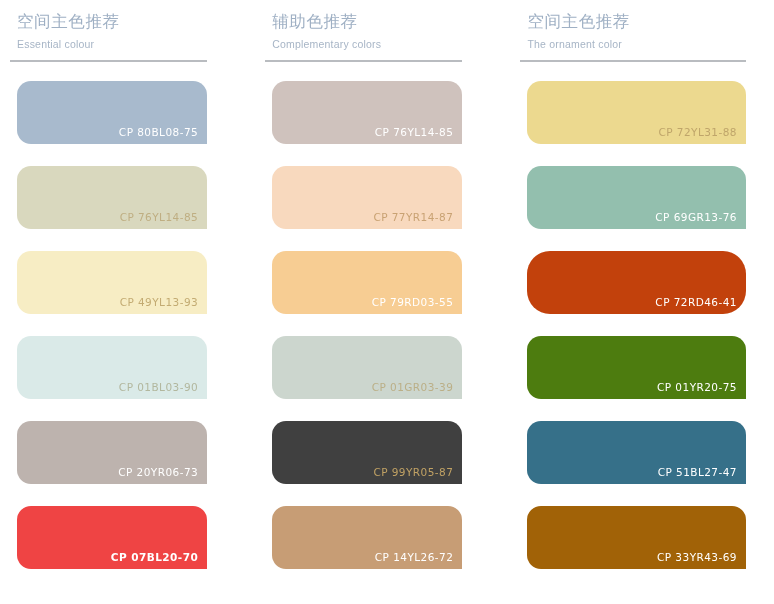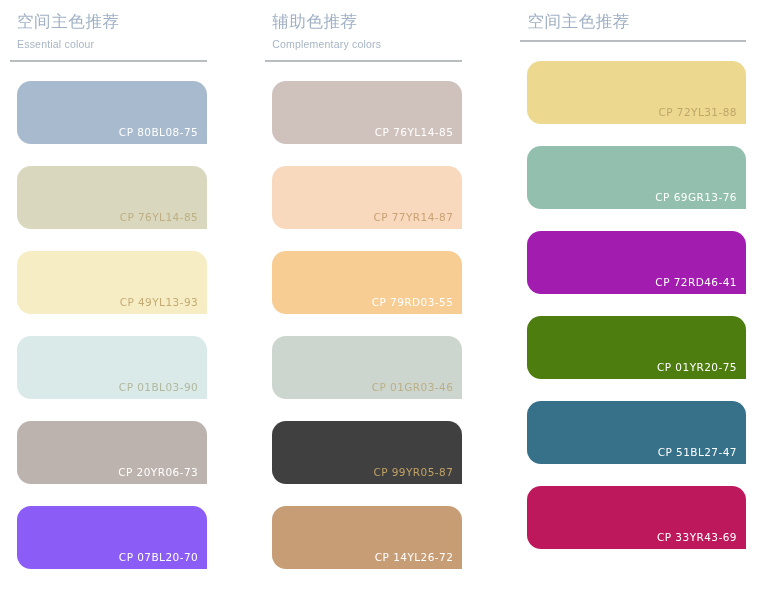--- a/index.html
+++ b/index.html
@@ -109,21 +109,21 @@
         </div>
         <div class="swatch" style="background: rgb(247, 237, 196);">
           <span class="swatch-code" style="color: rgb(195, 171, 114);">CP 49YL13-93</span>
         </div>
         <div class="swatch" style="background: rgb(218, 234, 232);">
           <span class="swatch-code" style="color: rgb(178, 183, 158);">CP 01BL03-90</span>
         </div>
         <div class="swatch" style="background: rgb(189, 179, 174);">
           <span class="swatch-code" style="color: rgb(255, 255, 255);">CP 20YR06-73</span>
         </div>
-        <div class="swatch" style="background: #8b5cf6;">
+        <div class="swatch" style="background: #ef4444; font-weight: bold;">
           <span class="swatch-code" style="color: rgb(255, 255, 255);">CP 07BL20-70</span>
         </div>
       </div>
     </div>
 
     <div class="column col-2">
       <div class="col-header">
         <div class="col-title" style="color: rgb(159, 176, 196);">辅助色推荐</div>
         <div class="col-subtitle" style="color: rgb(167, 181, 198);">Complementary colors</div>
       </div>
@@ -132,52 +132,53 @@
         <div class="swatch" style="background: rgb(207, 194, 189);">
           <span class="swatch-code" style="color: rgb(255, 255, 255);">CP 76YL14-85</span>
         </div>
         <div class="swatch" style="background: rgb(248, 217, 190);">
           <span class="swatch-code" style="color: rgb(201, 162, 115);">CP 77YR14-87</span>
         </div>
         <div class="swatch" style="background: rgb(247, 205, 147);">
           <span class="swatch-code" style="color: rgb(255, 255, 255);">CP 79RD03-55</span>
         </div>
         <div class="swatch" style="background: rgb(204, 214, 206);">
-          <span class="swatch-code" style="color: rgb(187, 175, 135);">CP 01GR03-46</span>
+          <span class="swatch-code" style="color: rgb(187, 175, 135);">CP 01GR03-39</span>
         </div>
         <div class="swatch" style="background: #404040;">
           <span class="swatch-code" style="color: rgb(193, 162, 100);">CP 99YR05-87</span>
         </div>
         <div class="swatch" style="background: rgb(199, 157, 117);">
           <span class="swatch-code" style="color: rgb(255, 255, 255); margin-left: 9px;">CP 14YL26-72</span>
         </div>
       </div>
     </div>
 
     <div class="column col-3">
       <div class="col-header">
         <div class="col-title" style="color: rgb(159, 176, 196);">空间主色推荐</div>
+        <div class="col-subtitle" style="color: rgb(167, 181, 198);">The ornament color</div>
       </div>
       <div class="col-divider" style="background: rgb(185, 188, 192);"></div>
       <div class="swatches">
         <div class="swatch" style="background: rgb(236, 217, 143);">
           <span class="swatch-code" style="color: rgb(191, 165, 106);">CP 72YL31-88</span>
         </div>
         <div class="swatch" style="background: rgb(147, 191, 174);">
           <span class="swatch-code" style="color: rgb(255, 255, 255);">CP 69GR13-76</span>
         </div>
-        <div class="swatch" style="background: #a21caf;">
+        <div class="swatch" style="background: #c2410c; border-radius: 23px;">
           <span class="swatch-code" style="color: rgb(255, 255, 255);">CP 72RD46-41</span>
         </div>
         <div class="swatch" style="background: #4d7c0f;">
           <span class="swatch-code" style="color: rgb(255, 255, 255);">CP 01YR20-75</span>
         </div>
         <div class="swatch" style="background: rgb(54, 112, 137);">
           <span class="swatch-code" style="color: rgb(255, 255, 255);">CP 51BL27-47</span>
         </div>
-        <div class="swatch" style="background: #be185d;">
+        <div class="swatch" style="background: #a16207;">
           <span class="swatch-code" style="color: rgb(255, 255, 255);">CP 33YR43-69</span>
         </div>
       </div>
     </div>
 
   </div>
 </div>
 
 </body></html>

